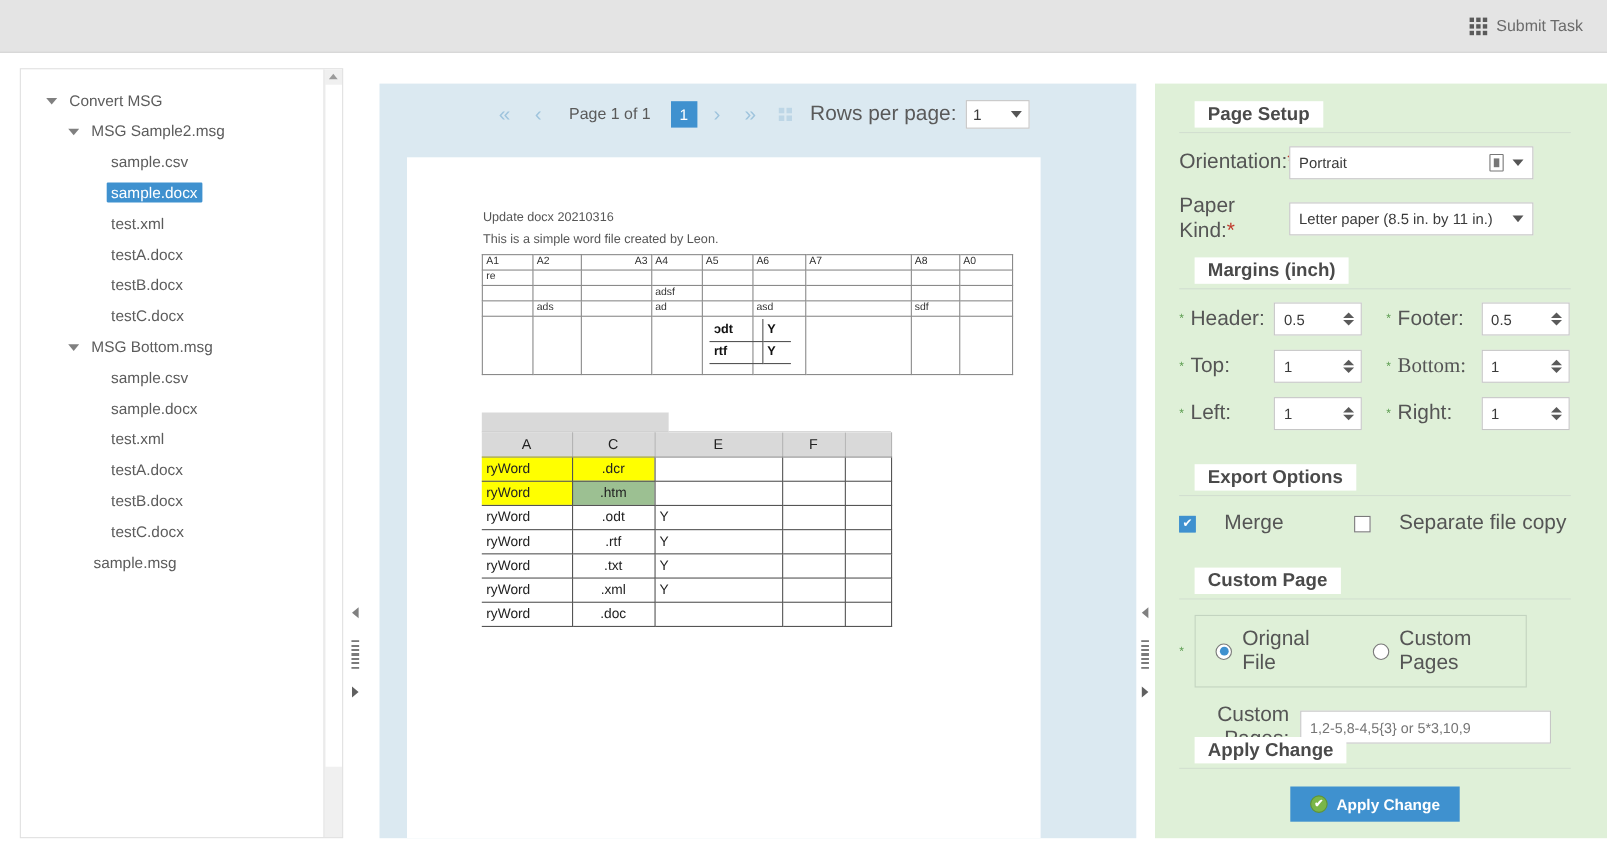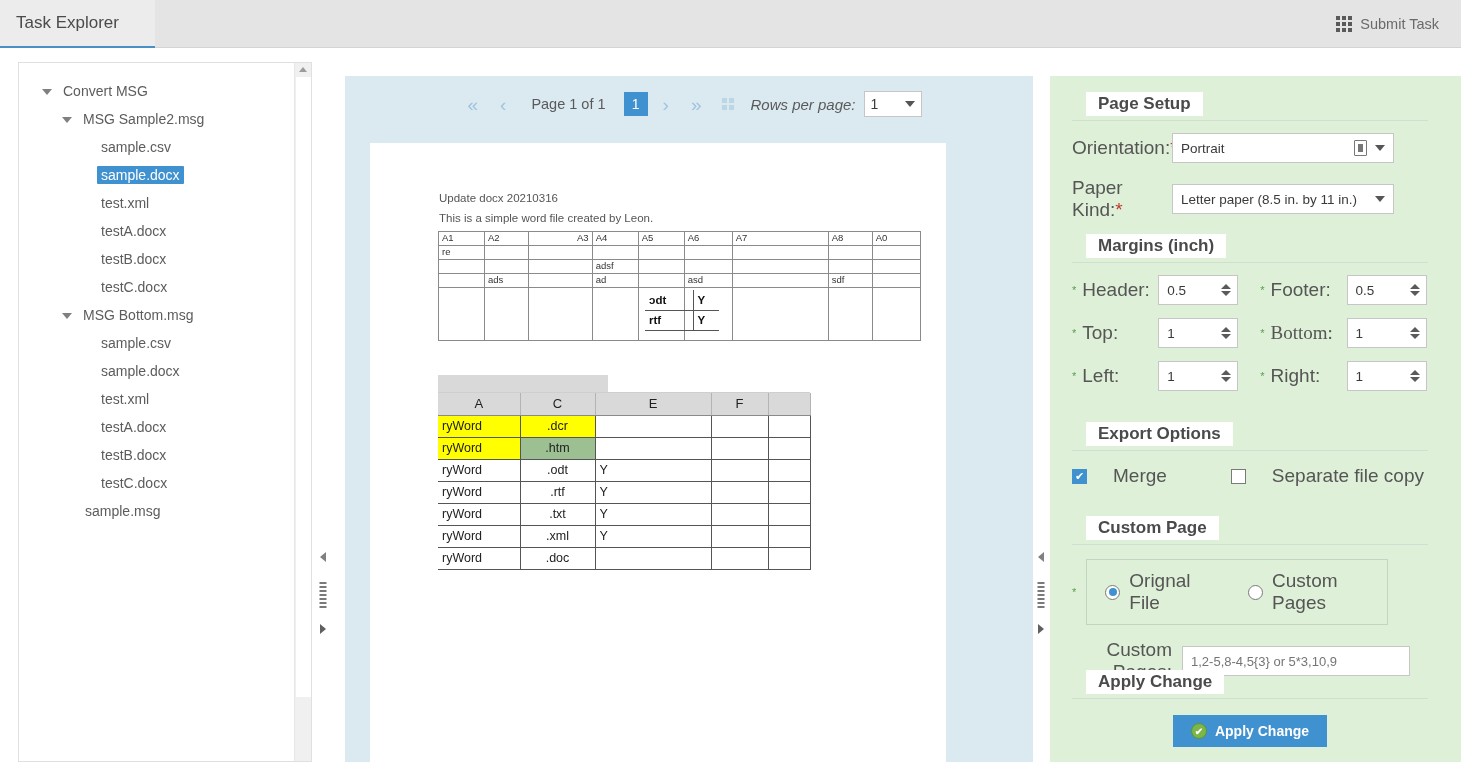--- a/index.html
+++ b/index.html
@@ -123,21 +123,21 @@
   #pg-current {
     background: #3f91cf; color: #fff; font-size: 14px;
     width: 24px; height: 24px; display: flex; align-items: center;
     justify-content: center; cursor: pointer; margin: 0 4px;
   }
   #grid-icon {
     display: grid; grid-template-columns: repeat(2, 5px); grid-gap: 2px;
     margin: 0 16px 0 10px; cursor: pointer;
   }
   #grid-icon i { width: 5px; height: 5px; background: #bdd6e6; display: block; }
-  #rows-label { font-size: 15px; color: #5a5a5a; margin-right: 8px; font-style: italic; }
+  #rows-label { font-size: 19px; color: #5a5a5a; margin-right: 8px; }
   #rows-select {
     width: 58px; height: 26px; background: #fff; border: 1px solid #c6c6c6;
     display: flex; align-items: center; justify-content: space-between;
     padding: 0 6px; font-size: 14px; color: #3a3a3a; cursor: pointer;
   }
   .caret-dn {
     width: 0; height: 0;
     border-left: 5px solid transparent; border-right: 5px solid transparent;
     border-top: 6px solid #555;
   }
@@ -291,21 +291,20 @@
     width: 16px; height: 16px; border-radius: 50%;
     background: #7ab648; border: 1px solid #5f9437;
     display: inline-flex; align-items: center; justify-content: center;
     color: #fff; font-size: 10px;
   }
 </style>
 </head>
 <body>
 
 <div id="topbar">
-  <div id="app-title">Task Explorer</div>
   <div id="submit-task">
     <span class="grid9">
       <i></i>
         <i></i>
         <i></i>
         <i></i>
         <i></i>
         <i></i>
         <i></i>
         <i></i>

